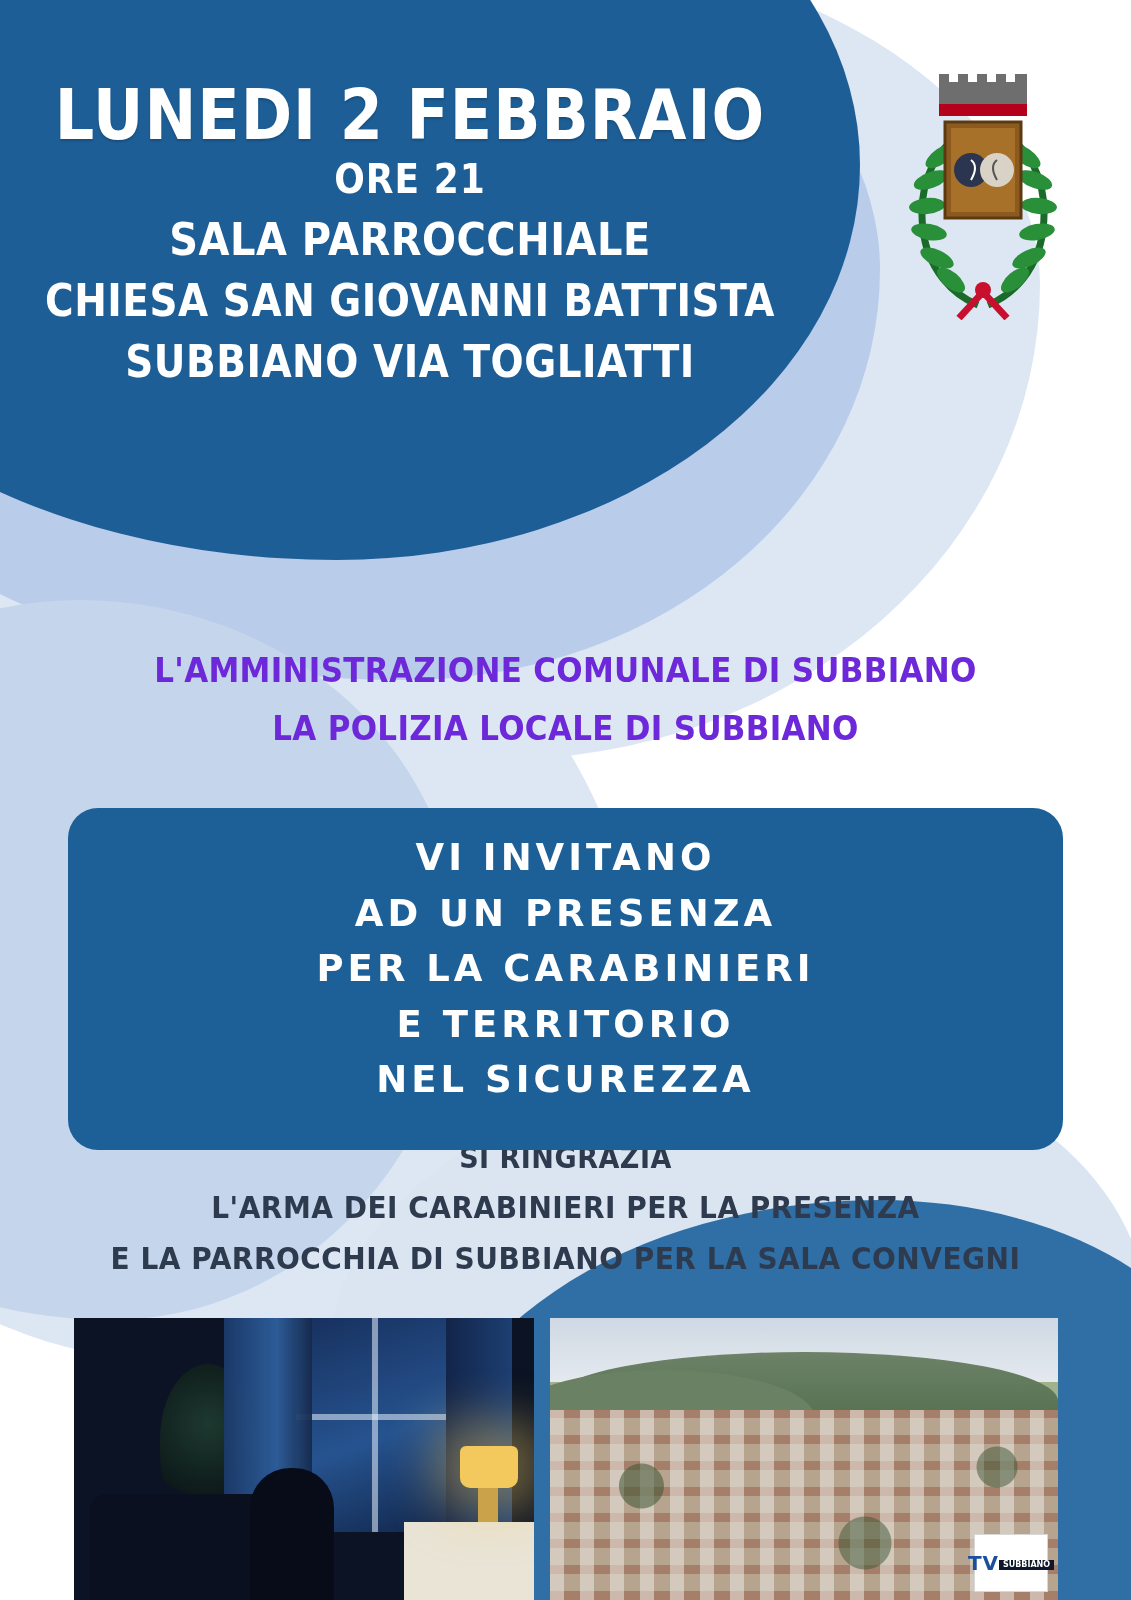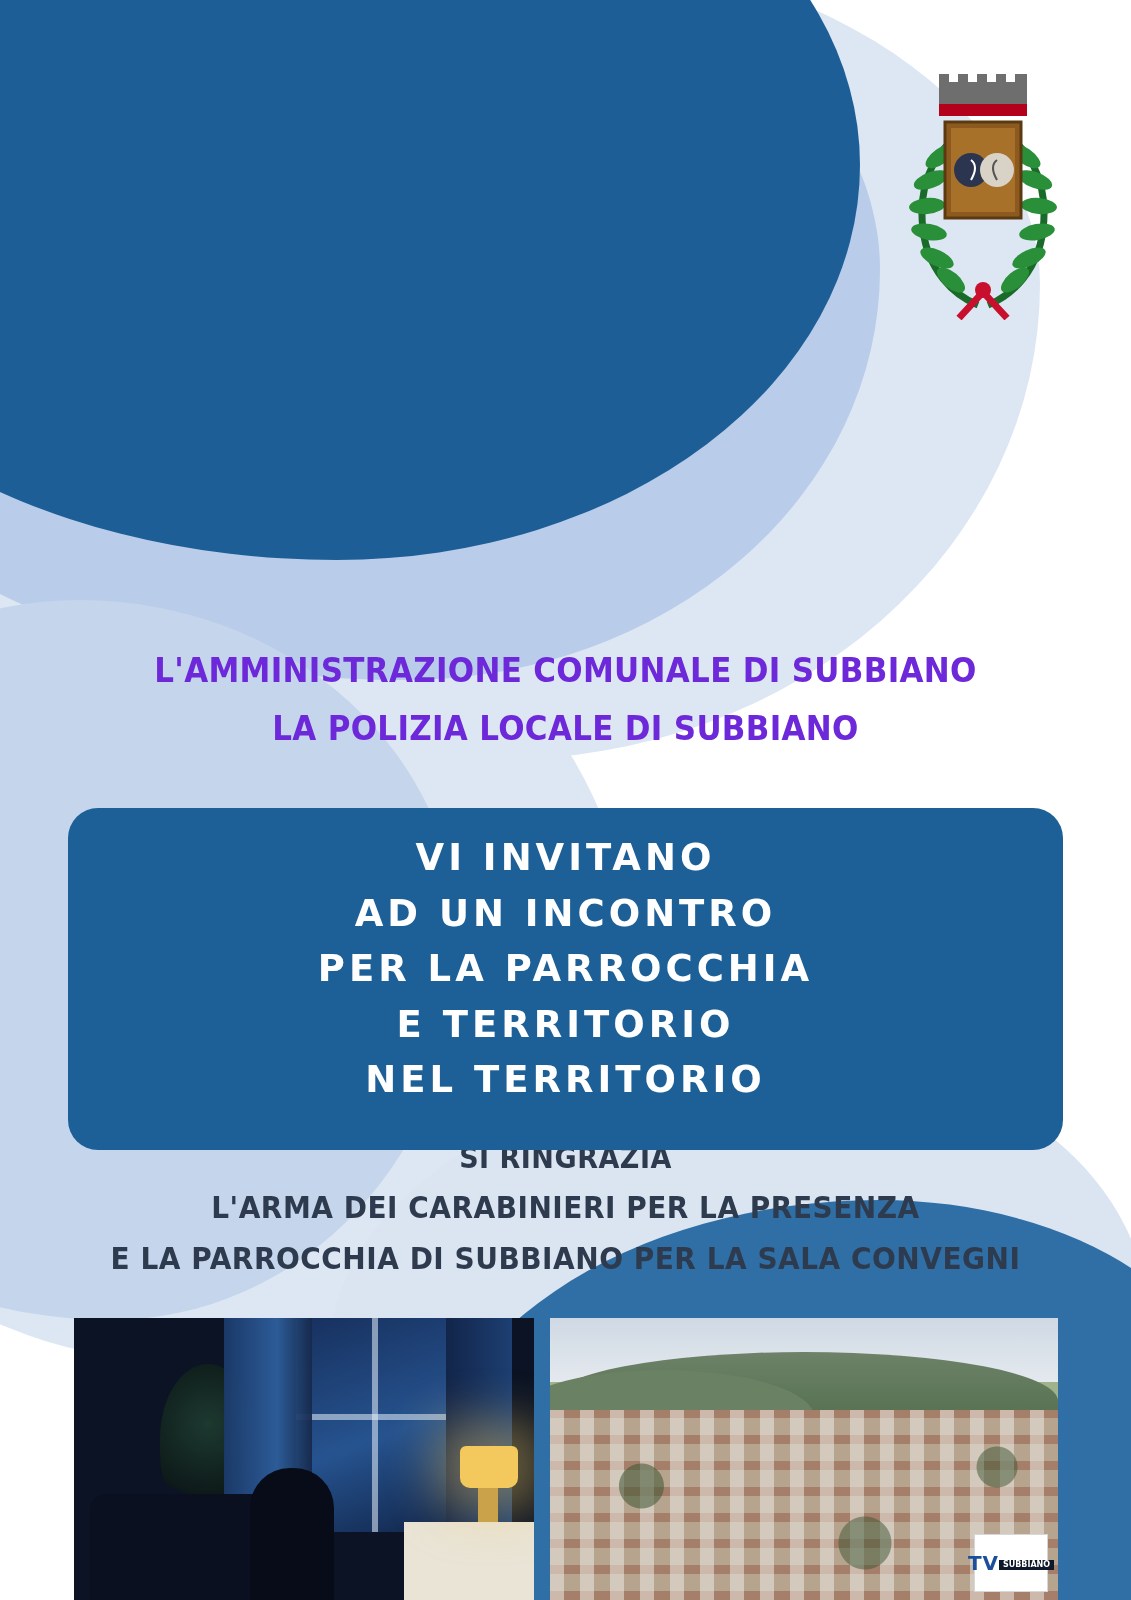--- a/index.html
+++ b/index.html
@@ -255,32 +255,39 @@
       <rect x="62" y="52" width="76" height="96" fill="#8c5a1f" stroke="#5b3a12" stroke-width="3"></rect>
       <rect x="68" y="58" width="64" height="84" fill="#a8712a"></rect>
 
       <circle cx="88" cy="100" r="17" fill="#2c3550"></circle>
       <circle cx="114" cy="100" r="17" fill="#d9d2c6"></circle>
       <path d="M88 90 q8 6 0 20" stroke="#fff" stroke-width="2" fill="none"></path>
       <path d="M114 90 q-8 6 0 20" stroke="#555" stroke-width="2" fill="none"></path>
     </svg>
   </div>
 
+  <div class="head">
+    <div class="l1">LUNEDI 2 FEBBRAIO</div>
+    <div class="l2">ORE 21</div>
+    <div class="l3">SALA PARROCCHIALE</div>
+    <div class="l4">CHIESA SAN GIOVANNI BATTISTA</div>
+    <div class="l5">SUBBIANO VIA TOGLIATTI</div>
+  </div>
 
   <div class="orgs">
     <div class="o1">L'AMMINISTRAZIONE COMUNALE DI SUBBIANO</div>
     <div class="o2">LA POLIZIA LOCALE DI SUBBIANO</div>
   </div>
 
   <div class="invite">
     <div>VI INVITANO</div>
-    <div>AD UN INCONTRO</div>
-    <div>PER LA  PARROCCHIA</div>
+    <div>AD UN PRESENZA</div>
+    <div>PER LA  CARABINIERI</div>
     <div>E TERRITORIO</div>
-    <div>NEL TERRITORIO</div>
+    <div>NEL SICUREZZA</div>
   </div>
 
   <div class="thanks">
     <div class="t1">SI RINGRAZIA</div>
     <div class="t2">L'ARMA DEI CARABINIERI PER LA PRESENZA</div>
     <div class="t3">E LA PARROCCHIA DI SUBBIANO PER LA SALA CONVEGNI</div>
   </div>
 
   <div class="photos">
     <div class="photo photo-room">

